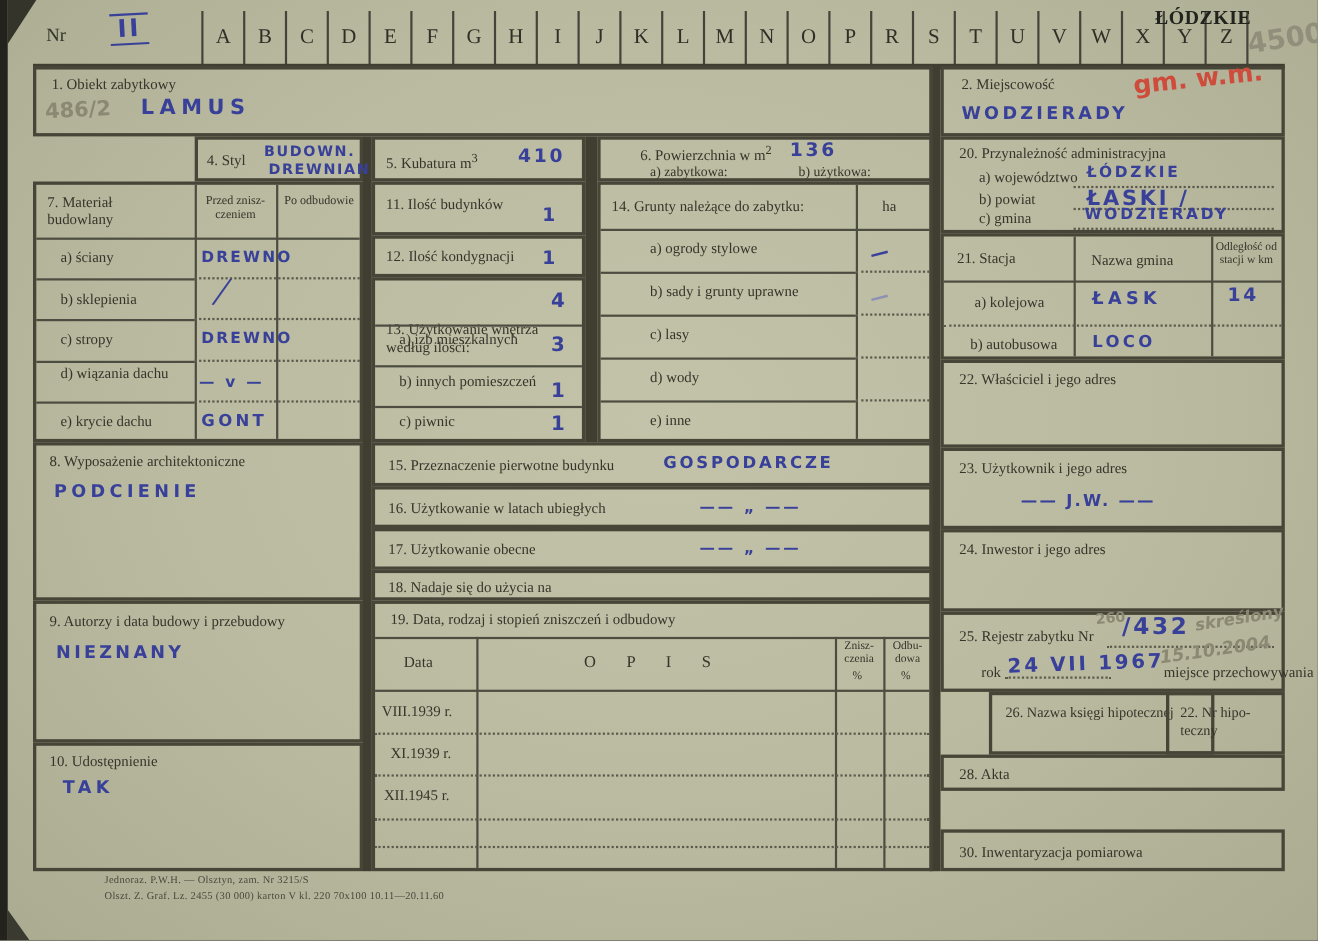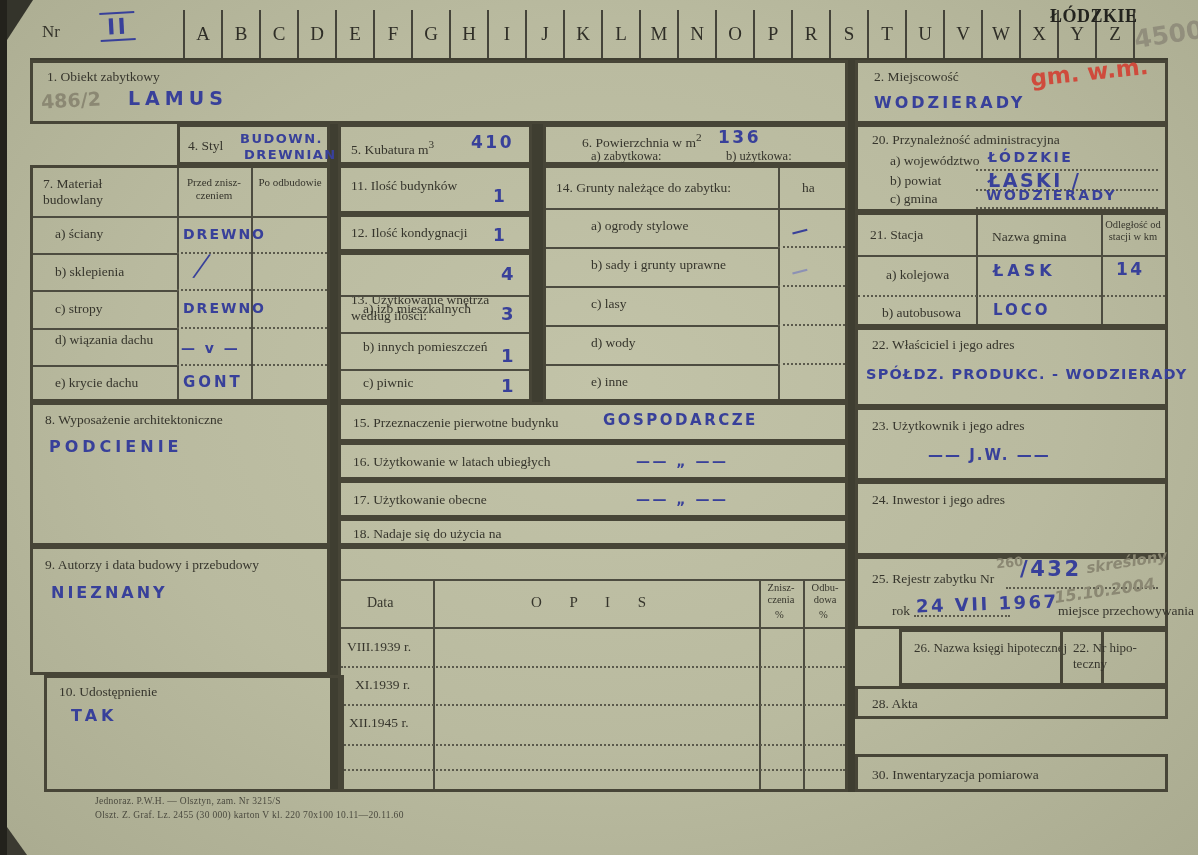--- a/index.html
+++ b/index.html
@@ -203,21 +203,20 @@
     <span class="hw" style="left:135px;top:46px;font-size:16px;letter-spacing:4px;">ŁASK</span>
     <span class="hw" style="left:258px;top:44px;font-size:17px;">14</span>
     <div class="dot" style="left:0;top:80px;width:307px;"></div>
     <span class="lbl" style="left:24px;top:90px;">b) autobusowa</span>
     <span class="hw" style="left:135px;top:86px;font-size:15px;letter-spacing:3px;">LOCO</span>
     <span class="hw" style="left:258px;top:86px;font-size:15px;"></span>
   </div>
 
   <div class="box" style="left:855px;top:327px;width:313px;height:80px;">
     <span class="lbl" style="left:14px;top:7px;">22. Właściciel i jego adres</span>
-    <span class="hw" style="left:8px;top:36px;font-size:14.5px;letter-spacing:1.2px;">SPÓŁDZ. PRODUKC. - WODZIERADY</span>
   </div>
 
   <div class="box" style="left:30px;top:402px;width:300px;height:144px;">
     <span class="lbl" style="left:12px;top:7px;">8. Wyposażenie architektoniczne</span>
     <span class="hw" style="left:16px;top:32px;font-size:16px;letter-spacing:4px;">PODCIENIE</span>
   </div>
 
   <div class="box" style="left:338px;top:402px;width:510px;height:40px;">
     <span class="lbl" style="left:12px;top:10px;">15. Przeznaczenie pierwotne budynku</span>
     <span class="hw" style="left:262px;top:6px;font-size:15px;letter-spacing:2.5px;">GOSPODARCZE</span>
@@ -242,20 +241,21 @@
   <div class="box" style="left:855px;top:481px;width:313px;height:75px;">
     <span class="lbl" style="left:14px;top:8px;">24. Inwestor i jego adres</span>
   </div>
 
   <div class="box" style="left:30px;top:546px;width:300px;height:129px;">
     <span class="lbl" style="left:12px;top:8px;">9. Autorzy i data budowy i przebudowy</span>
     <span class="hw" style="left:18px;top:34px;font-size:16px;letter-spacing:3px;">NIEZNANY</span>
   </div>
 
   <div class="box" style="left:338px;top:546px;width:510px;height:246px;">
+    <span class="lbl" style="left:14px;top:6px;">19. Data, rodzaj i stopień zniszczeń i odbudowy</span>
     <div class="hl" style="left:0;top:30px;width:504px;"></div>
     <div class="vl" style="left:92px;top:30px;height:210px;"></div>
     <div class="vl" style="left:418px;top:30px;height:210px;"></div>
     <div class="vl" style="left:462px;top:30px;height:210px;width:1.5px;"></div>
     <span class="lbl" style="left:26px;top:46px;font-size:14px;">Data</span>
     <span class="lbl" style="left:190px;top:44px;font-size:15px;letter-spacing:12px;">O P I S</span>
     <span class="lbl wrap" style="left:419px;top:33px;width:42px;font-size:10.5px;text-align:center;line-height:1.15;">Znisz-czenia</span>
     <span class="lbl" style="left:434px;top:60px;font-size:10.5px;">%</span>
     <span class="lbl wrap" style="left:464px;top:33px;width:40px;font-size:10.5px;text-align:center;line-height:1.15;">Odbu-dowa</span>
     <span class="lbl" style="left:478px;top:60px;font-size:10.5px;">%</span>
@@ -284,21 +284,21 @@
     <span class="lbl" style="left:156px;top:44px;margin-left:44px;">miejsce przechowywania</span>
   </div>
 
   <div class="box" style="left:899px;top:629px;width:205px;height:57px;">
     <span class="lbl" style="left:12px;top:8px;font-size:13px;">26. Nazwa księgi hipotecznej</span>
   </div>
   <div class="box" style="left:1060px;top:629px;width:108px;height:57px;">
     <span class="lbl wrap" style="left:10px;top:8px;width:82px;font-size:13px;">22. Nr hipo-teczny</span>
   </div>
 
-  <div class="box" style="left:44px;top:675px;width:300px;height:117px;text-align:center;">
+  <div class="box" style="left:30px;top:675px;width:300px;height:117px;text-align:center;">
     <span class="lbl" style="left:12px;top:6px;">10. Udostępnienie</span>
     <span class="hw" style="left:24px;top:28px;font-size:16px;letter-spacing:4px;">TAK</span>
   </div>
 
   <div class="box" style="left:855px;top:686px;width:313px;height:33px;">
     <span class="lbl" style="left:14px;top:7px;">28. Akta</span>
   </div>
   <div class="box" style="left:855px;top:754px;width:313px;height:38px;">
     <span class="lbl" style="left:14px;top:10px;">30. Inwentaryzacja pomiarowa</span>
   </div>

